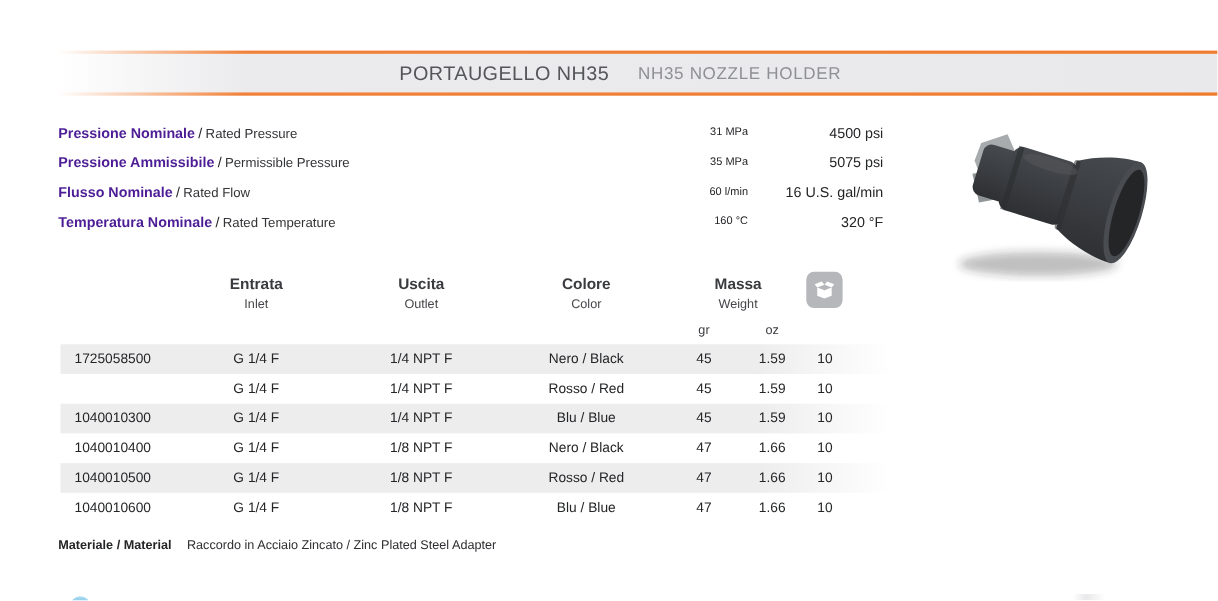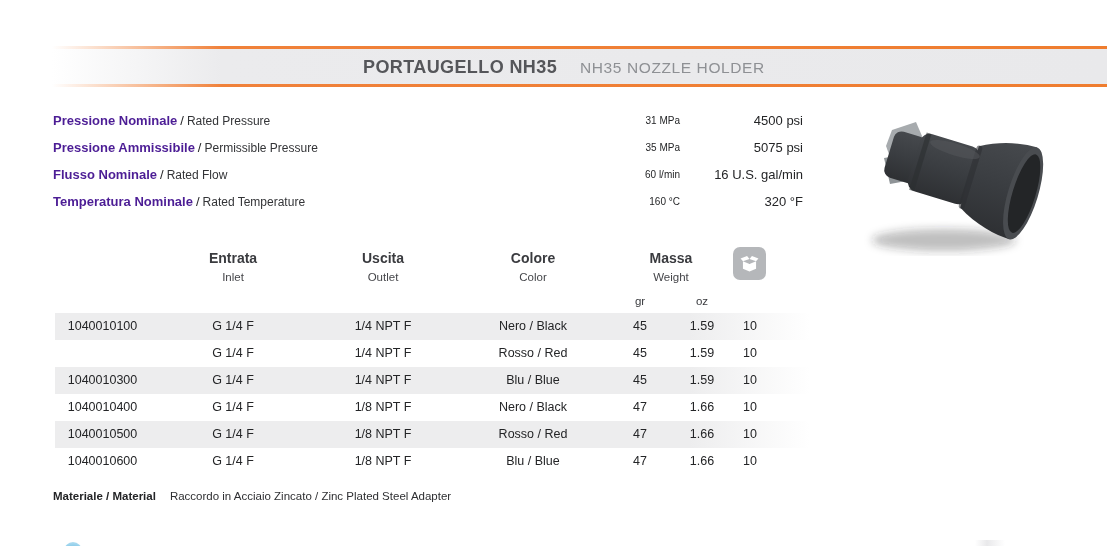--- a/index.html
+++ b/index.html
@@ -9,21 +9,21 @@
     font-family:"Liberation Sans", sans-serif;
     color:#2a2a2c;
   }
   
   .accent-line{position:absolute;left:52px;right:0;height:3px;
     background:linear-gradient(to right, rgba(240,129,48,0) 0px, #f0813a 170px, #ef7d2f 100%);}
   .accent-top{top:46px;height:2.5px;}
   .accent-bottom{top:84px;height:3px;}
   .band{position:absolute;left:52px;right:0;top:48.5px;height:35.5px;
     background:linear-gradient(to right, rgba(235,235,237,0) 0px, #ebebed 170px, #e9e9eb 100%);}
-  .hdr-title{position:absolute;top:57px;left:363px;font-size:18px;font-weight:700;
+  .hdr-title{position:absolute;top:57px;left:363px;font-size:18px;font-weight:400;
     letter-spacing:.4px;color:#55565a;white-space:nowrap;}
   .hdr-sub{position:absolute;top:59px;left:580px;font-size:15.5px;font-weight:400;
     letter-spacing:.6px;color:#8e9094;white-space:nowrap;}
   
   .spec-row{position:absolute;left:0;width:810px;height:17px;line-height:17px;}
   .spec-label{position:absolute;left:53px;white-space:nowrap;font-size:13px;}
   .spec-label .it{font-weight:700;color:#4c1d95;}
   .spec-label .sep{margin:0 3px;color:#242527;font-weight:400;}
   .spec-label .en{font-weight:400;font-size:12px;color:#333437;}
   .spec-metric{position:absolute;left:500px;width:180px;text-align:right;
@@ -123,21 +123,21 @@
       <g fill="none" stroke="#ffffff" stroke-width="1.7" stroke-linejoin="round">
         <path d="M4.5 9.5 L12 12.5 L19.5 9.5 L19.5 18 L12 21 L4.5 18 Z" fill="#ffffff" stroke="none"></path>
         <path d="M4.5 9.5 L1.8 6.2 L9.2 3.4 L12 6.8 Z" fill="#ffffff" stroke="none"></path>
         <path d="M19.5 9.5 L22.2 6.2 L14.8 3.4 L12 6.8 Z" fill="#ffffff" stroke="none"></path>
         <path d="M12 6.8 L12 12.5" stroke="#b5b7ba" stroke-width="1.2"></path>
       </g>
     </svg>
   </div>
 
   <div class="trow alt" style="top:313px">
-    <div class="td c0">1040010100</div>
+    <div class="td c0">1725058500</div>
     <div class="td c1">G 1/4 F</div>
     <div class="td c2">1/4 NPT F</div>
     <div class="td c3">Nero / Black</div>
     <div class="td c4">45</div>
     <div class="td c5">1.59</div>
     <div class="td c6">10</div>
   </div>
   <div class="trow" style="top:340px">
     <div class="td c1">G 1/4 F</div>
     <div class="td c2">1/4 NPT F</div>

